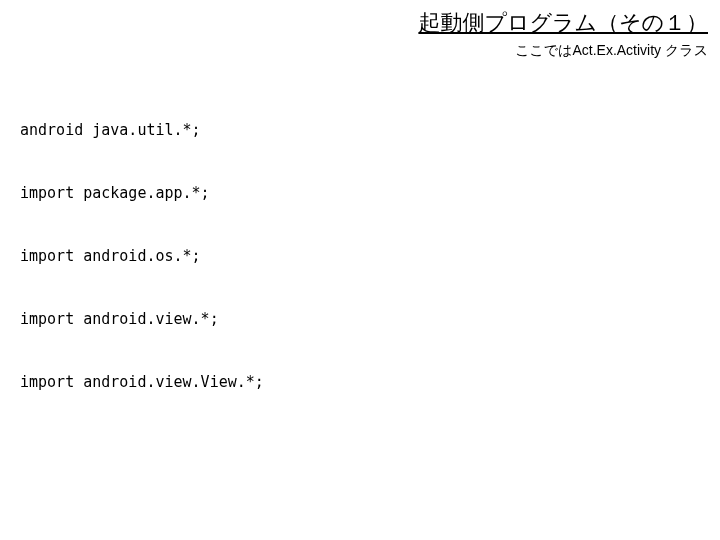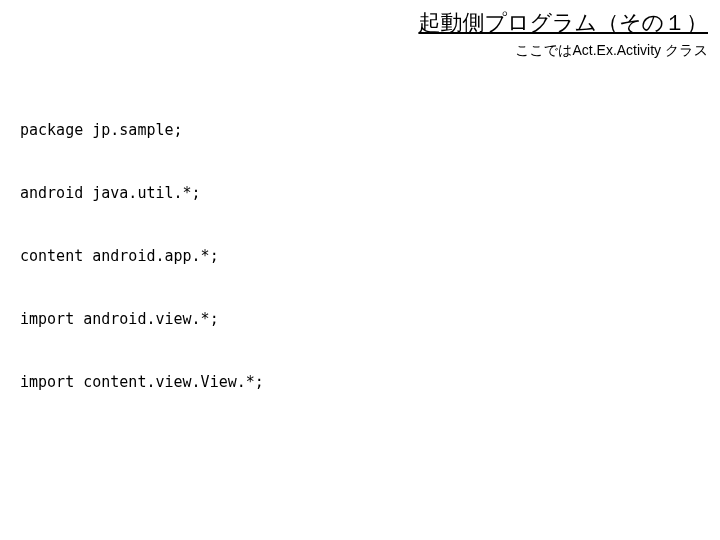--- a/index.html
+++ b/index.html
@@ -36,25 +36,25 @@
   </style>
 </head>
 <body>
 
 <div class="header">
   <div class="title">起動側プログラム（その１）</div>
   <div class="subtitle">ここではAct.Ex.Activity クラス</div>
 </div>
 
 <div class="code-block">
-  <div>package jp.sample;</div>
   <div>android java.util.*;</div>
-  <div>content android.app.*;</div>
+  <div>import package.app.*;</div>
+  <div>import android.os.*;</div>
   <div>import android.view.*;</div>
-  <div>import content.view.View.*;</div>
+  <div>import android.view.View.*;</div>
   
   
   <div></div>
   
   
   
   
 </div>
 
 </body></html>

